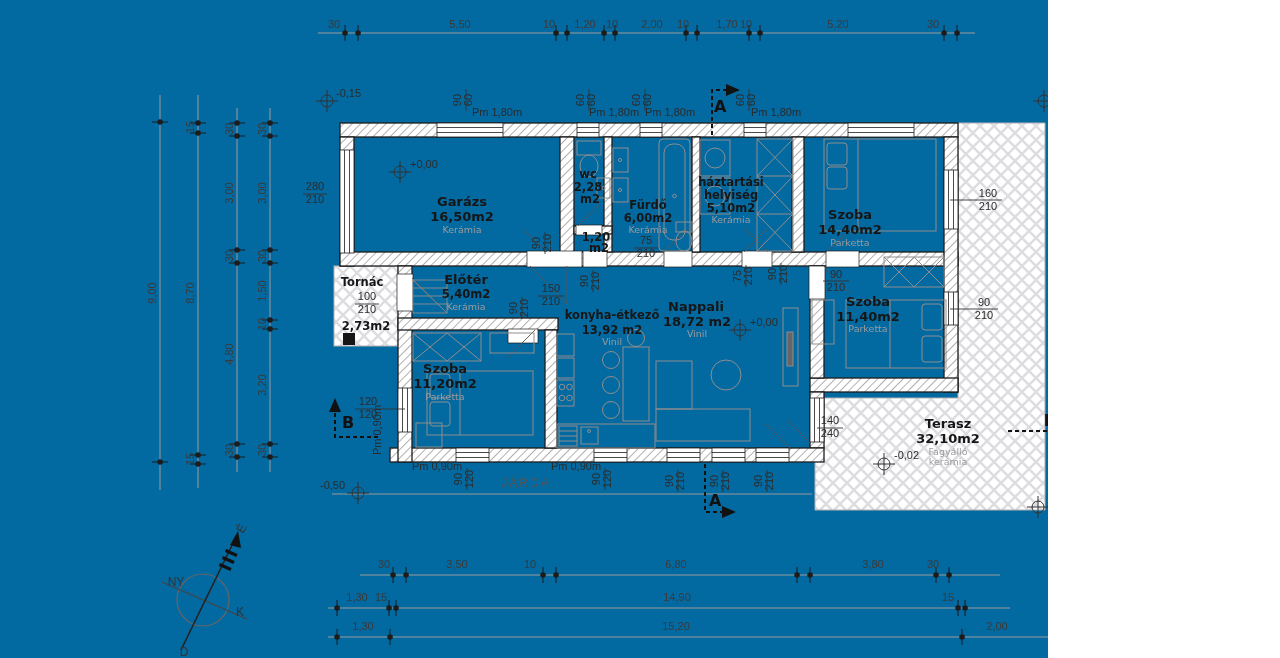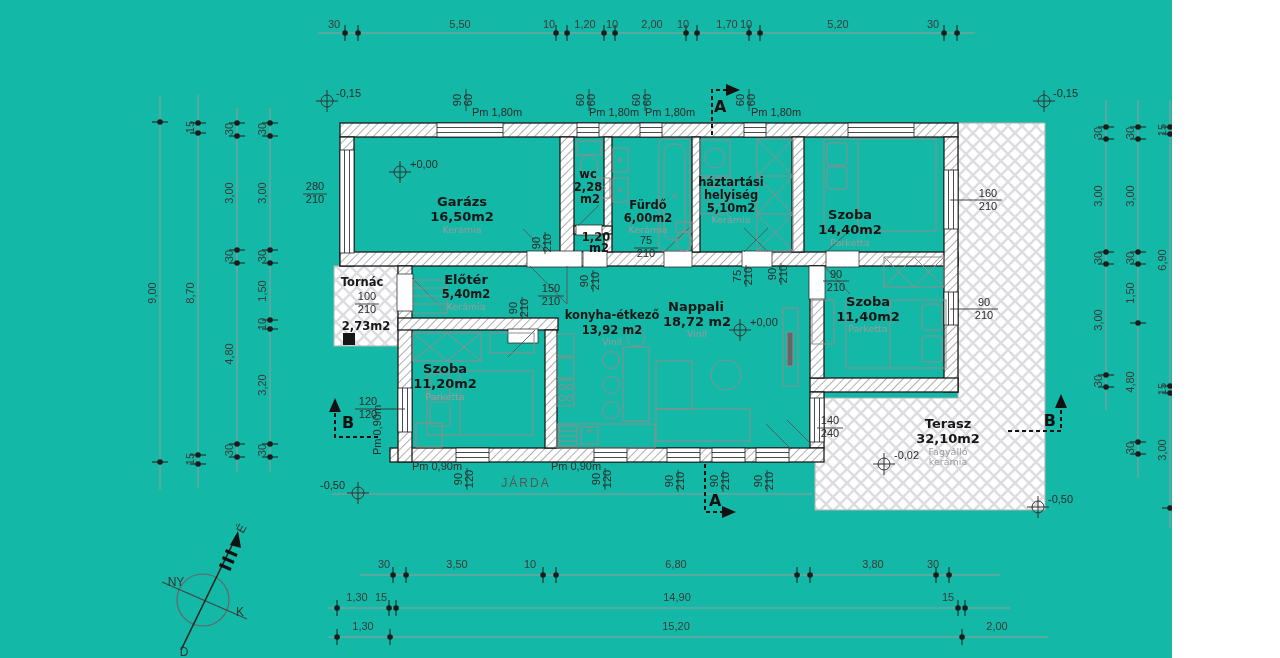--- a/index.html
+++ b/index.html
@@ -1,16 +1,16 @@
 <!DOCTYPE html>
 <html><head>
 <meta charset="utf-8">
 <style>
   html,body{margin:0;padding:0;background:#ffffff;}
-  #stage{position:relative;width:1172px;height:658px;background:#14b8a6;overflow:hidden;}
+  #stage{position:relative;width:1048px;height:658px;background:#0369a1;overflow:hidden;}
   svg{position:absolute;left:0;top:0;}
   text{font-family:"Liberation Sans",sans-serif;fill:#3a3a3a;}
   .dim{font-size:11px;}
   .rn{font-size:13px;font-weight:bold;fill:#161616;font-family:"DejaVu Sans",sans-serif;}
   .rn2{font-size:11.5px;font-weight:bold;fill:#161616;font-family:"DejaVu Sans",sans-serif;}
   .rf{font-size:9.5px;fill:#9b9b9b;font-family:"DejaVu Sans",sans-serif;}
   .op{font-size:11px;fill:#2b2b2b;}
   .el{font-size:11px;fill:#2b2b2b;}
   .sec{font-size:16px;font-weight:bold;fill:#111;font-family:"DejaVu Sans",sans-serif;}
   .cp{font-size:12px;fill:#333;}

